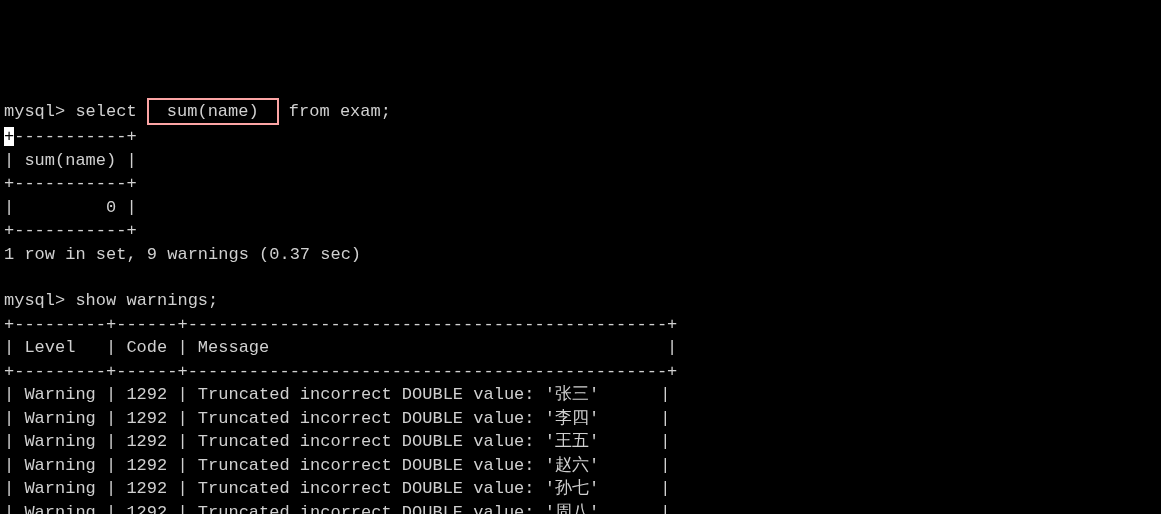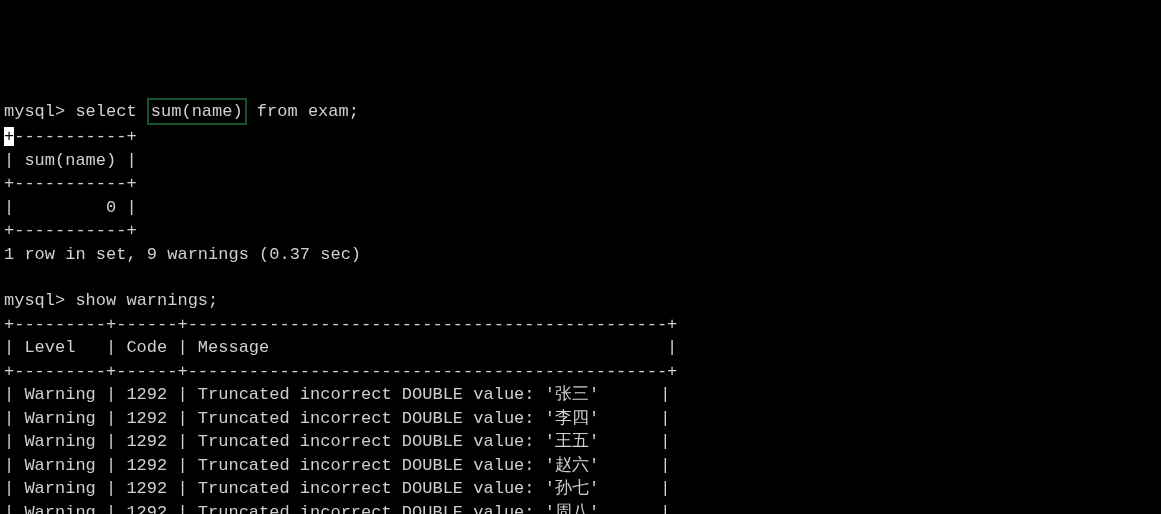--- a/index.html
+++ b/index.html
@@ -13,22 +13,22 @@
       font-family: 'Consolas', 'Courier New', monospace;
       font-size: 17px;
       line-height: 1.38;
       padding: 4px 4px;
       white-space: pre;
       width: 1161px;
       height: 514px;
       overflow: hidden;
     }
     .highlight-box {
-      border: 2px solid #14532d;
-      padding: 0px 2px;
+      border: 2px solid #fca5a5;
+      padding: 0px 18px;
       display: inline-block;
     }
     .cursor-block {
       background: #ffffff;
       color: #000000;
     }
     .line {
       display: block;
     }
   </style>

